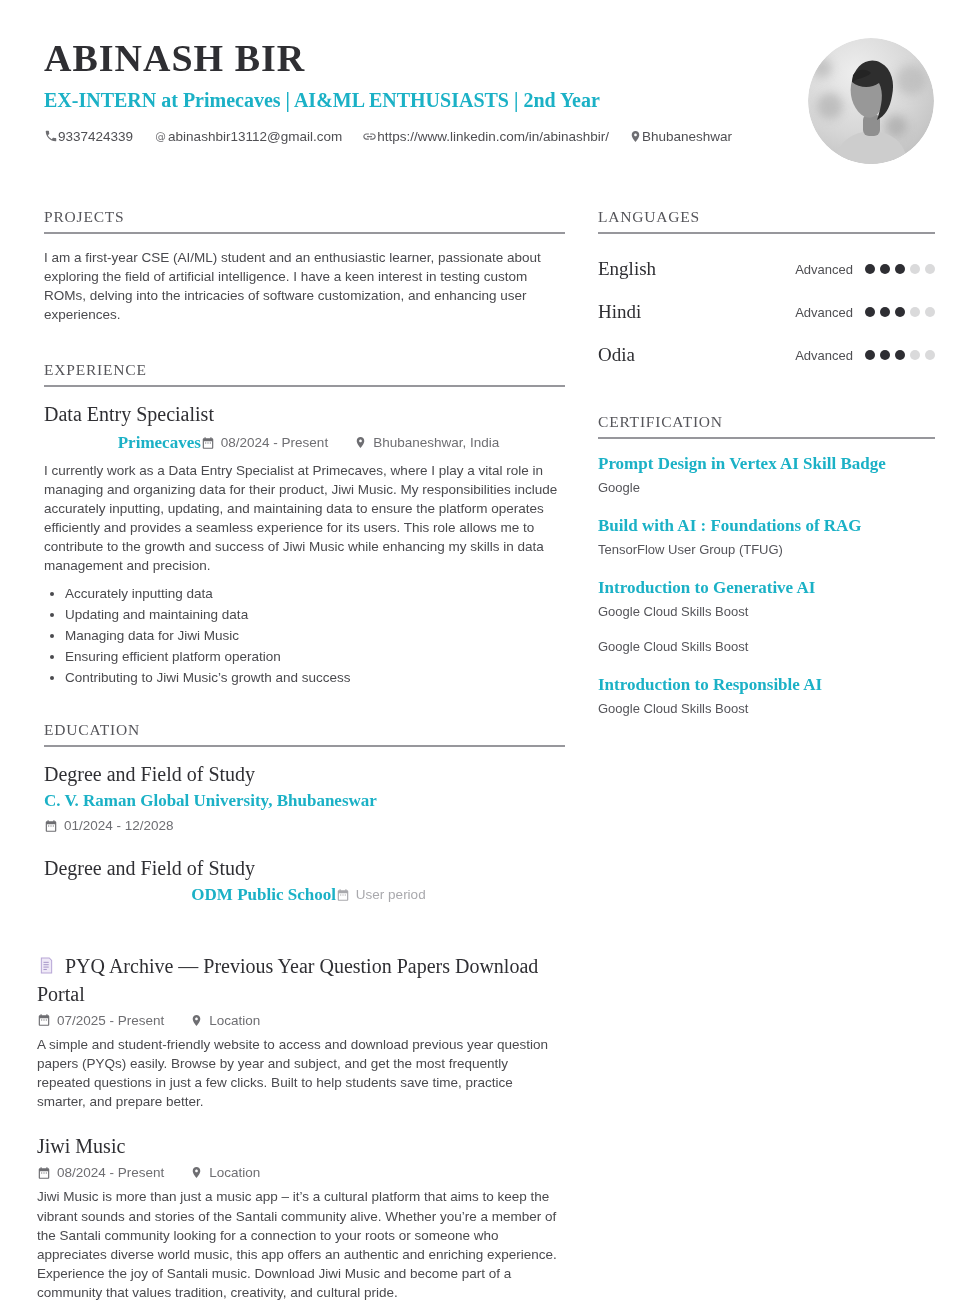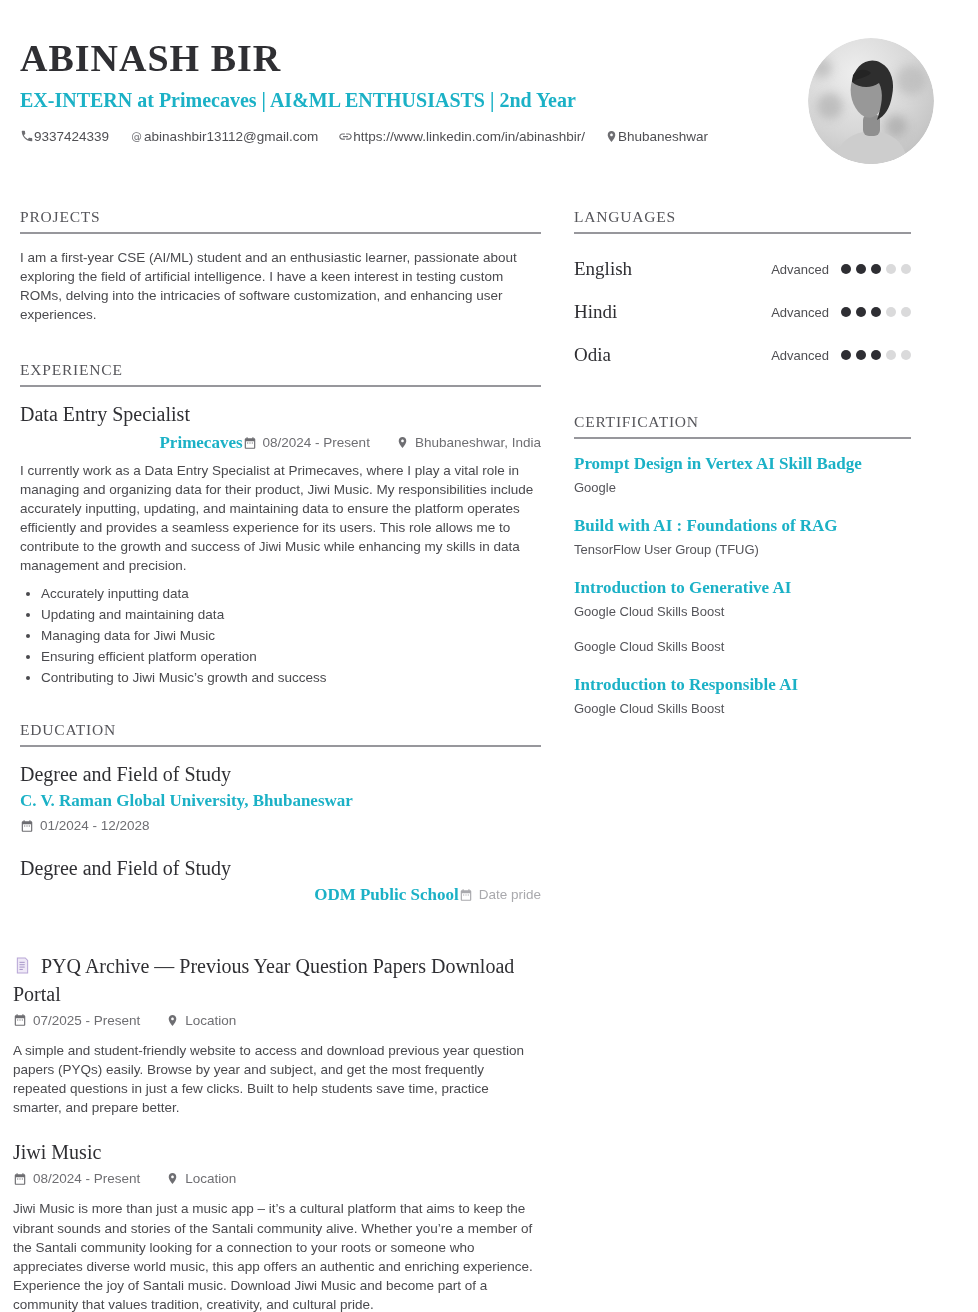--- a/index.html
+++ b/index.html
@@ -1,18 +1,18 @@
 <!DOCTYPE html>
 <html style="--accent: #1bb1c6;"><head>
 <meta charset="utf-8">
 <style>
   html, body { margin:0; padding:0; width:978px; height:1312px; overflow:hidden; background:#ffffff; }
   body { font-family:"Liberation Sans", sans-serif; color:#4a4a4e; }
   :root { --accent:#1bb1c6; --ink:#2f2f33; --body:#4a4a4e; --meta:#6e6e72; --rule:#97979c; --faint:#a9a9ad; }
-  .page { box-sizing:border-box; width:978px; height:1301px; padding:38px 43px 0 20px; position:relative; }
+  .page { box-sizing:border-box; width:978px; height:1301px; padding:38px 43px 0 44px; position:relative; }
 
   
   .header { display:flex; justify-content:space-between; align-items:flex-start; }
   .name { font-family:"Liberation Serif", serif; font-size:38px; font-weight:700; color:var(--ink); letter-spacing:1px; line-height:1.1; }
   .headline { font-family:"Liberation Serif", serif; font-size:20px; font-weight:700; color:var(--accent); margin-top:9px; }
   .contact-row { display:flex; align-items:center; gap:20px; margin-top:17px; font-size:13.5px; color:#4f4f53; }
   .contact { display:inline-flex; align-items:center; gap:0; }
   .icon { display:inline-flex; }
   .icon svg { display:block; }
   .photo-wrap { width:126px; height:126px; border-radius:50%; overflow:hidden; flex:0 0 auto; margin-right:1px; }
@@ -29,38 +29,38 @@
   .mt-projects { margin-top:48px; margin-left:-7px; }
   .mt-lang-cert { margin-top:36px; }
 
   .body-text { font-size:13.5px; line-height:1.42; color:var(--body); }
 
   .item-title { font-family:"Liberation Serif", serif; font-size:20px; font-weight:400; color:var(--ink); line-height:1.3; }
   .org { font-family:"Liberation Serif", serif; font-size:17px; font-weight:700; color:var(--accent); }
   .meta { display:inline-flex; align-items:center; gap:6px; font-size:13.5px; color:var(--meta); white-space:nowrap; }
   .meta.faint { color:var(--faint); }
   .meta-row { display:flex; align-items:center; gap:26px; margin-top:6px; }
-  .row-between { display:flex; justify-content:flex-end; align-items:center;margin-left:8px; }
+  .row-between { display:flex; justify-content:center; align-items:center;margin-left:8px; }
 
   .exp-item .item-title { margin-top:4px; }
   .exp-desc { margin-top:8px; }
   ul.bullets { margin:8px 0 0 0; padding-left:21px; }
   ul.bullets li { font-size:13.5px; line-height:1.42; margin:2px 0; color:var(--body); }
 
   .edu-item { margin-top:12px; }
   .edu-item:first-child { margin-top:0; }
   .edu-item .org { display:block; margin-top:4px; }
   .edu-date { margin-top:7px; }
   .edu-item + .edu-item { margin-top:18px; }
 
   .proj-item { margin-top:0; }
   .proj-item + .proj-item { margin-top:22px; }
   .proj-title { display:block; }
   .proj-title .doc { vertical-align:-2px; margin-right:9px; }
-  .proj-desc { margin-top:13px; }
+  .proj-desc { margin-top:7px; }
 
   .lang-row { display:flex; justify-content:space-between; align-items:center; padding:10px 0 11px 0; }
   .lang-name { font-family:"Liberation Serif", serif; font-size:19px; color:var(--ink); }
   .lang-right { display:flex; align-items:center; gap:12px; }
   .lang-level { font-size:13px; color:#4f4f53; }
   .dots { display:flex; gap:5px; }
   .dot { width:10px; height:10px; border-radius:50%; }
   .dot.filled { background:#2e2e33; }
   .dot.empty { background:#dadadb; }
 
@@ -209,21 +209,21 @@
             <div class="edu-item">
               <div class="item-title">Degree and Field of Study</div>
               <div class="row-between" style="margin-top:4px;">
                 <span class="org" style="margin-top:0;">ODM Public School</span>
                 <span class="meta faint">
                   <span class="icon ">
                     <svg viewBox="0 0 24 24" width="14" height="14" fill="currentColor">
                       <path d="M9 11H7v2h2v-2zm4 0h-2v2h2v-2zm4 0h-2v2h2v-2zm2-7h-1V2h-2v2H8V2H6v2H5c-1.11 0-1.99.9-1.99 2L3 20c0 1.1.89 2 2 2h14c1.1 0 2-.9 2-2V6c0-1.1-.9-2-2-2zm0 16H5V9h14v11z"></path>
                     </svg>
                   </span>
-                  <span>Date pride</span>
+                  <span>User period</span>
                 </span>
               </div>
             </div>
           </div>
       </div>
 
       <div class="section mt-projects">
         <div id="projects-items">
             <div class="proj-item">
               <div class="item-title proj-title"><span class="doc"><span class="icon ">

